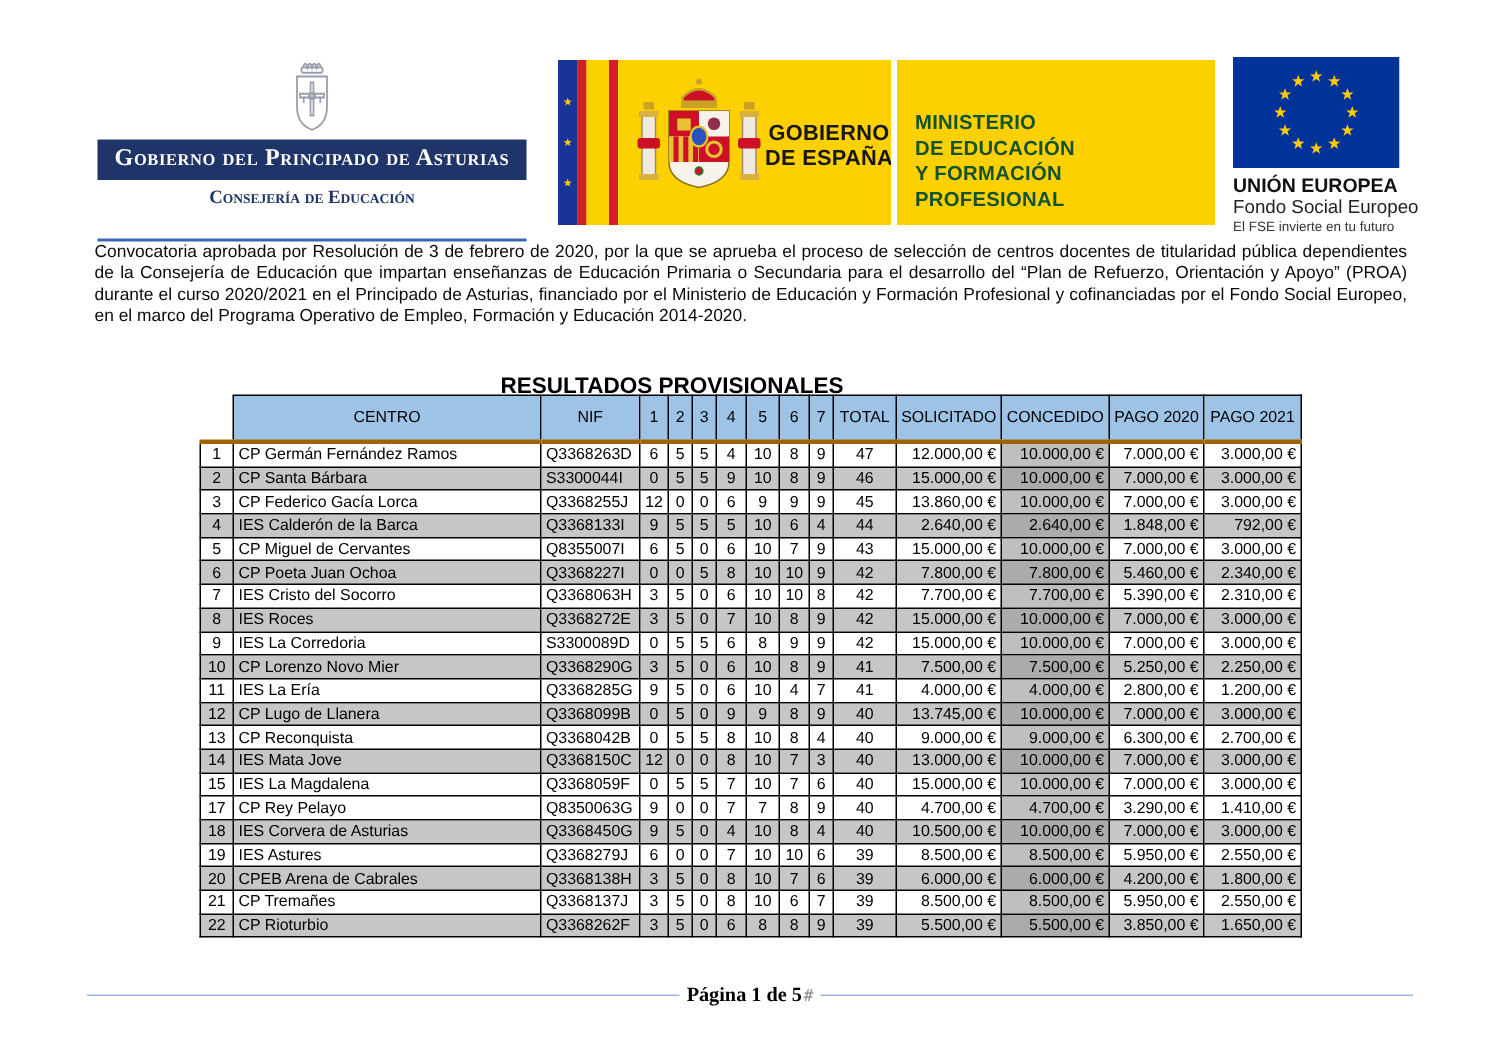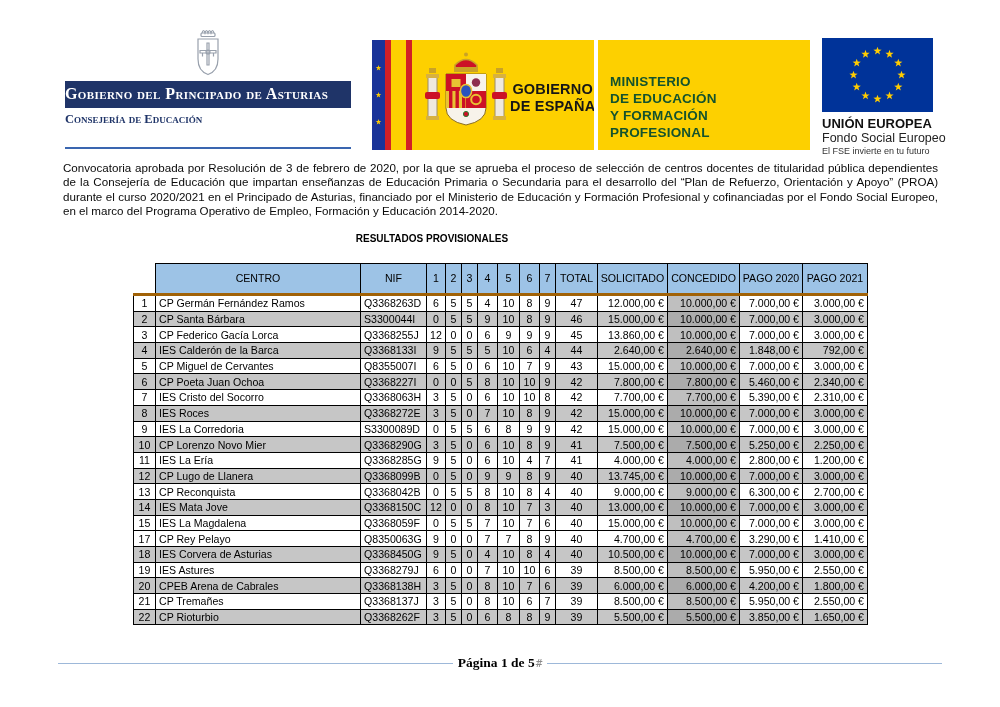--- a/index.html
+++ b/index.html
@@ -1,20 +1,20 @@
 <!DOCTYPE html>
 <html><head>
 <meta charset="utf-8">
 <style>
   html,body{margin:0;padding:0;background:#fff;}
   .page{position:relative;width:1000px;height:707px;background:#fff;overflow:hidden;
         font-family:"Liberation Sans",sans-serif;color:#000;}
 
   
-  .asturias{position:absolute;left:65px;top:24px;width:286px;}
+  .asturias{position:absolute;left:65px;top:36px;width:286px;text-align:center;}
   .ast-emblem{display:block;margin:0 auto;height:57px;}
   .ast-banner{background:#1F3468;color:#fff;font-family:"Liberation Serif",serif;
               font-variant:small-caps;font-weight:bold;font-size:16px;letter-spacing:.4px;
               padding:4px 0 5px;}
   .ast-sub{color:#1F3468;font-family:"Liberation Serif",serif;font-variant:small-caps;
            font-weight:bold;font-size:12.5px;padding:4px 0 20px;border-bottom:2px solid #3A66B0;}
 
   .spain{position:absolute;left:372px;top:40px;width:438px;height:110px;background:#FDD000;}
   .bands{position:absolute;left:0;top:0;bottom:0;width:40px;display:flex;}
   .b-blue{width:13px;background:#1A3399;position:relative;}
@@ -30,22 +30,22 @@
 
   .eu{position:absolute;left:822px;top:38px;width:160px;}
   .eu-flag{display:block;}
   .eu-title{font-weight:bold;font-size:13px;margin-top:4px;color:#111;}
   .eu-sub{font-size:12.5px;color:#222;}
   .eu-tag{font-size:9px;color:#333;margin-top:1px;}
 
   
   .intro{position:absolute;left:63px;top:161px;width:875px;margin:0;
          font-size:11.6px;line-height:14.3px;text-align:justify;color:#0a0a0a;}
-  .title{position:absolute;left:0;top:233px;width:864px;margin:0;text-align:center;
-         font-size:10px;font-weight:bold;color:#000;}
+  .title{position:absolute;left:0;top:233px;width:864px;margin:16px;text-align:center;
+         font-size:15px;font-weight:bold;color:#000;}
 
   
   table.results{position:absolute;left:133px;top:263px;width:734px;
                 border-collapse:collapse;table-layout:fixed;font-size:10.6px;}
   .results th,.results td{border:1px solid #000;overflow:hidden;white-space:nowrap;}
   .results thead th{background:#9DC3E6;height:29px;font-weight:normal;font-size:10.6px;
                     line-height:1.25;padding:0 1px;border-bottom:3px solid #a16207;
                     white-space:normal;vertical-align:middle;}
   .results th.blank{background:#fff;border-left:none;border-top:none;}
   .results tbody td{height:14.7px;padding:0 3px;vertical-align:middle;}

